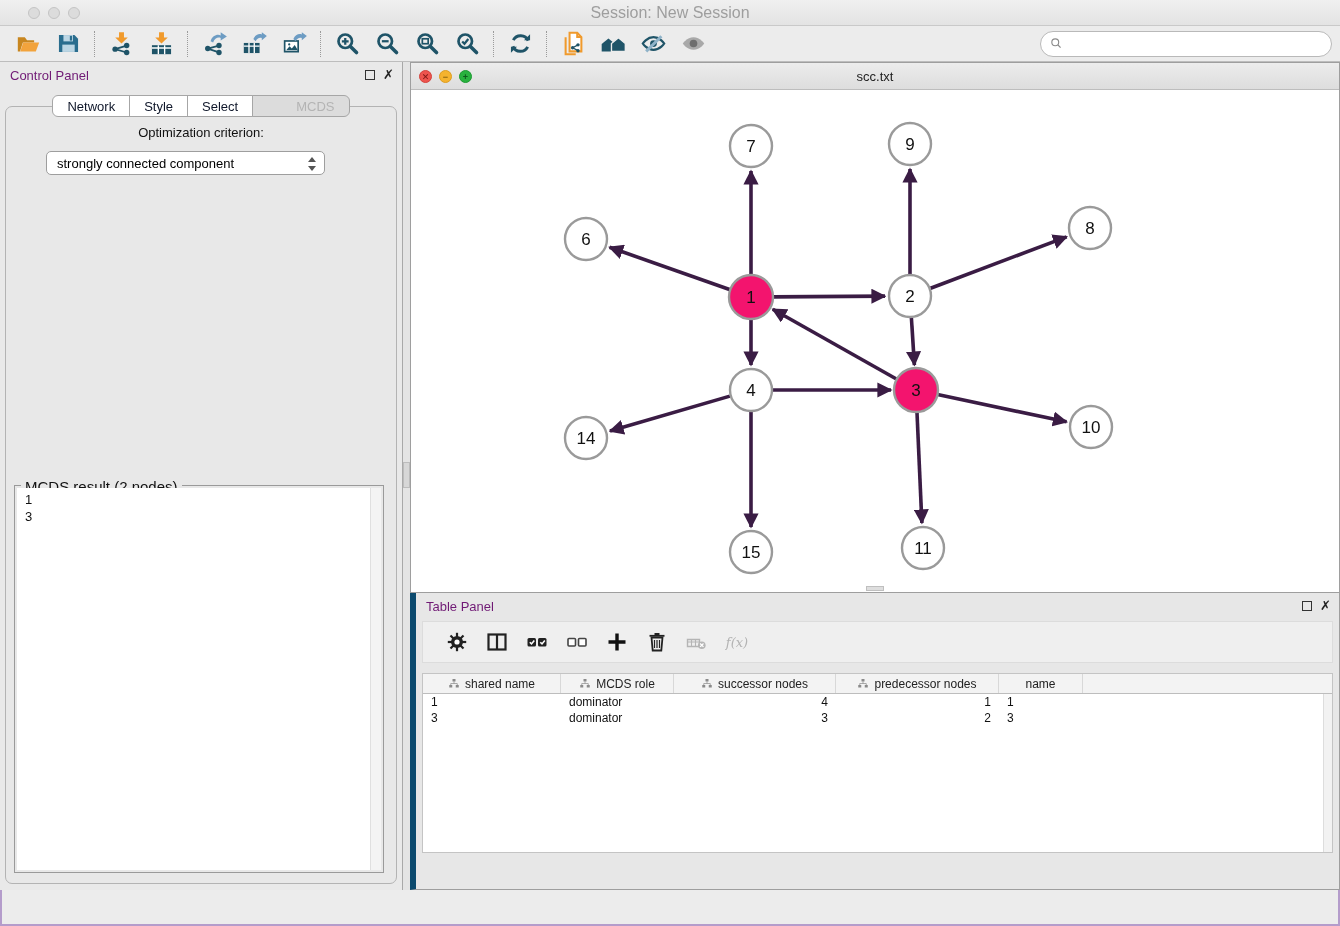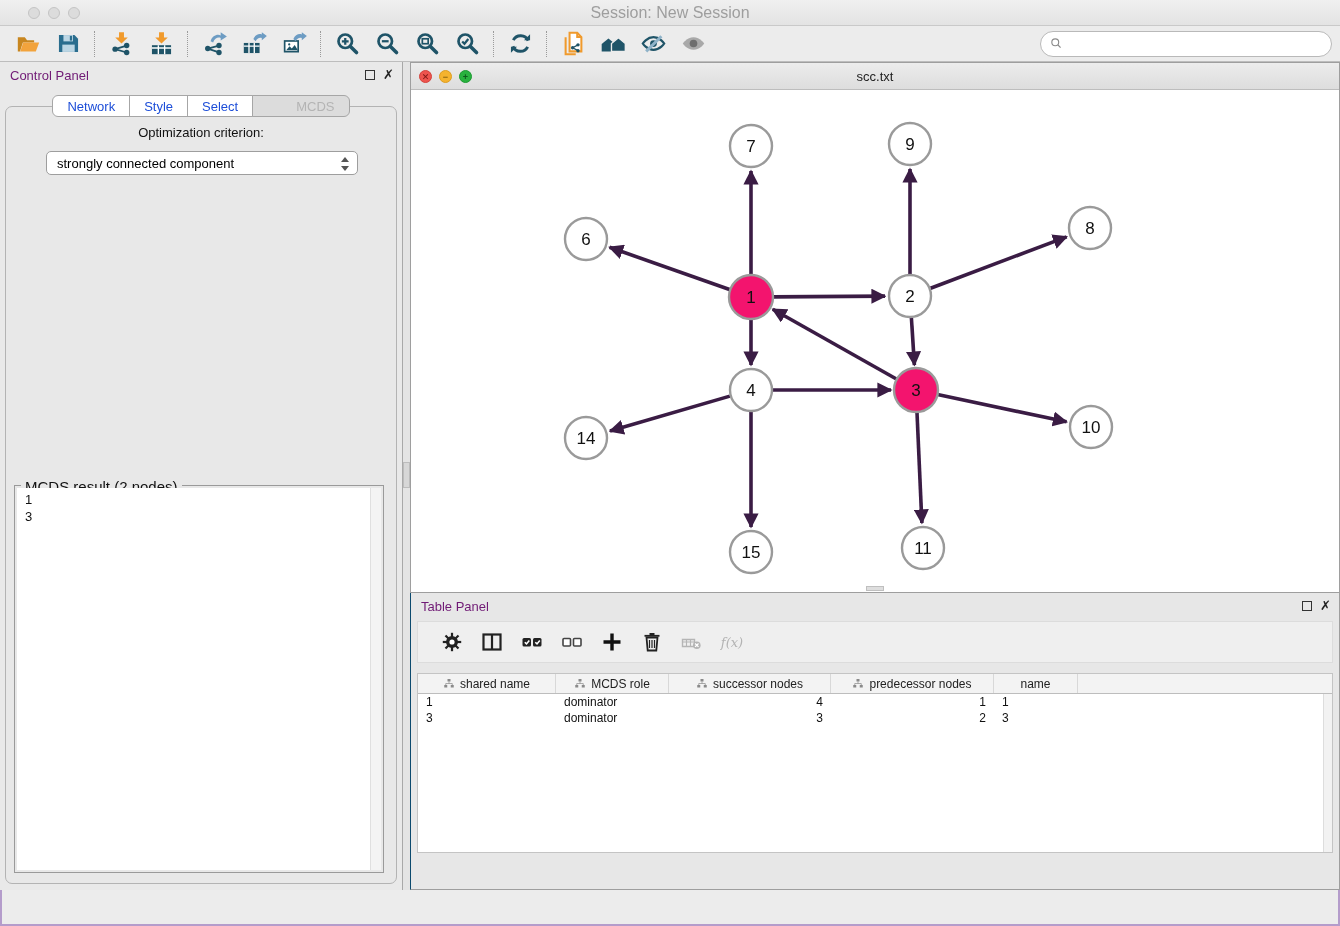--- a/index.html
+++ b/index.html
@@ -35,29 +35,29 @@
   
   .control-panel { position:absolute; left:0; top:0; width:403px; height:828px;
     background:#e9e9e9; border-right:1px solid #a8a8a8; }
   .cp-header { position:absolute; left:0; top:0; right:0; height:28px; }
   .panel-title { position:absolute; left:10px; top:0; line-height:28px; font-size:13px; color:#701a75; }
   .hdr-icons { position:absolute; right:8px; top:7px; display:flex; gap:8px; align-items:center; }
   .float-ic { width:10px; height:10px; border:1.6px solid #333; display:inline-block; cursor:pointer; }
   .close-ic { font-size:13px; font-weight:bold; color:#222; line-height:12px; cursor:pointer; }
   .tabs-row { position:absolute; left:0; right:0; display:flex; justify-content:center; z-index:3; }
   .cp-tabs { top:33px; }
-  .tab { height:22px; padding:0 14px; font-size:13px; background:#fff; color:#1d4ed8;
+  .tab { height:22px; padding:0 14px; font-size:13px; background:#fff; color:#0f172a;
     border:1px solid #a6a6a6; margin-left:-1px; cursor:pointer; }
   .tab:first-child { border-radius:6px 0 0 6px; margin-left:0; }
   .tab:last-child { border-radius:0 6px 6px 0;padding-left:43px; }
   .tab.active { background:#dcdcdc; color:#b4b4b4; }
   .cp-box { position:absolute; left:5px; right:5px; top:44px; bottom:6px;
     border:1px solid #b3b3b3; border-radius:7px; background:#e8e8e8;text-decoration:underline; }
   .opt-label { position:absolute; top:18px; left:0; right:0; text-align:center; font-size:13px; color:#111; }
-  .dropdown { position:absolute; top:44px; left:40px; width:312px; height:24px; background:#fff;
+  .dropdown { position:absolute; top:44px; left:40px; width:279px; height:24px; background:#fff;
     border:1px solid #9e9e9e; border-radius:5px; font-size:13px; display:flex; align-items:center;
     padding:0 22px 0 10px; cursor:pointer; }
   .dd-arrows { position:absolute; right:7px; top:4px; width:10px; }
   .cp-buttons { position:absolute; top:82px; left:0; right:0; display:flex; justify-content:center; gap:14px; }
   .btn { height:23px; padding:0 15px; font-size:13px; background:#fdfdfd; color:#111;
     border:1px solid #adadad; border-radius:5px; cursor:pointer; }
   .result-group { position:absolute; left:8px; right:12px; top:378px; bottom:10px;
     border:1px solid #9a9a9a; }
   .result-title { position:absolute; top:-8px; left:6px; background:#e8e8e8; padding:0 4px;
     font-size:15px; color:#111; }
@@ -85,21 +85,21 @@
     font-weight:bold; cursor:pointer; }
   .tl.red { background:#ee544e; border:1px solid #d3423c; color:#7c1714; }
   .tl.yellow { background:#f5b32e; border:1px solid #dd9d21; color:#8a6410; }
   .tl.green { background:#28b23e; border:1px solid #1d9a32; color:#0d5c1c; }
   .net-canvas { position:absolute; left:0; top:27px; width:928px; height:502px; }
   .nw-handle { position:absolute; bottom:1px; left:50%; margin-left:-9px; width:18px; height:5px;
     background:#dedede; border:1px solid #bfbfbf; cursor:row-resize; }
 
   
   .table-panel { position:absolute; left:0; top:531px; width:930px; height:297px; background:#e7e7e7;
-    border-left:1px solid #0c4a6e; border-right:1px solid #9e9e9e; border-bottom:1px solid #9e9e9e; }
+    border-left:6px solid #0c4a6e; border-right:1px solid #9e9e9e; border-bottom:1px solid #9e9e9e; }
   .tp-header { position:absolute; left:0; top:0; right:0; height:26px; }
   .tp-toolbar { position:absolute; left:6px; top:28px; right:6px; height:42px;
     background:#efefef; border:1px solid #dcdcdc; display:flex; align-items:center; padding-left:10px; gap:4px; }
   .tp-btn { width:36px; height:34px; border:none; background:transparent; display:flex;
     align-items:center; justify-content:flex-end; cursor:pointer; }
   .tp-btn svg { width:24px; height:24px; }
   .tp-btn.disabled { cursor:default; }
   .tp-table { position:absolute; left:6px; right:6px; top:80px; bottom:36px; background:#fff;
     border:1px solid #c4c4c4; overflow:hidden; }
   .thead { display:flex; height:20px; background:#f3f3f3; border-bottom:1px solid #bdbdbd; }

